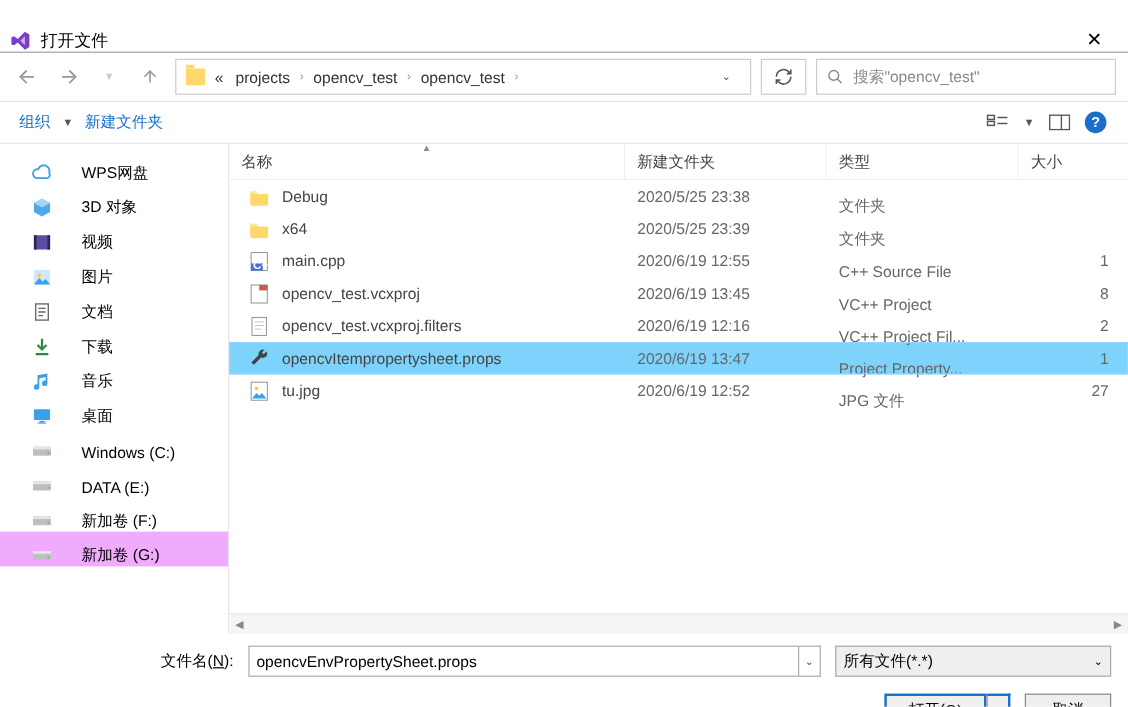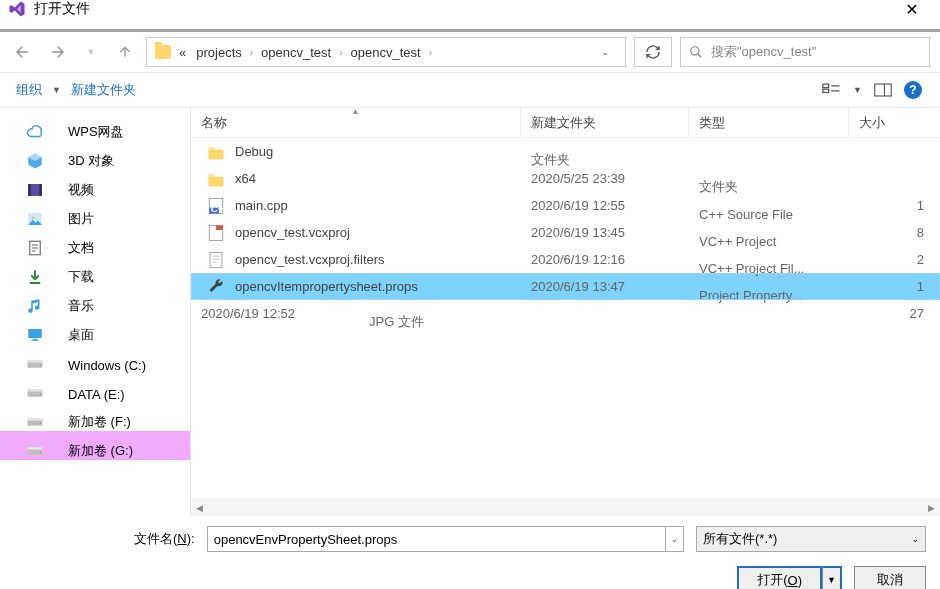--- a/index.html
+++ b/index.html
@@ -1,18 +1,18 @@
 <!DOCTYPE html>
 <html><head>
 <meta charset="utf-8">
 <style>
 * { box-sizing: border-box; margin: 0; padding: 0; font-family: "Microsoft YaHei", "Segoe UI", sans-serif; font-size: 13px; }
 body { background: #fff; width: 940px; height: 589px; overflow: hidden; }
 
-.titlebar { height: 32px; display: flex; align-items: flex-start; padding: 0 8px; border-bottom: 3px solid #a3a3a3; }
+.titlebar { height: 44px; display: flex; align-items: flex-end; padding: 0 8px; border-bottom: 1px solid #a3a3a3; }
 .titlebar .vs-icon { width: 18px; height: 18px; margin-right: 8px; }
 .titlebar .title { flex: 1; font-size: 14px; }
 .titlebar .close { width: 40px; text-align: center; font-size: 16px; cursor: pointer; }
 
 .navbar { height: 40px; display: flex; align-items: center; padding: 6px 10px; gap: 8px; }
 .navbtn { width: 26px; height: 26px; display: flex; align-items: center; justify-content: center; color: #999; }
 .navbtn svg { stroke: currentColor; }
 .addressbar { flex: 1; height: 30px; border: 1px solid #ccc; display: flex; align-items: center; padding: 0 8px; gap: 6px; position: relative; }
 .addressbar .folder-ico { width: 16px; height: 14px; background: #ffd86b; border-radius: 1px; position: relative; }
 .addressbar .folder-ico::before { content:""; position:absolute; top:-3px; left:0; width:7px; height:3px; background:#ffd86b; border-radius:1px 1px 0 0; }
@@ -283,20 +283,21 @@
         <div class="row">
     <div class="cell name">
             <span class="file-ico">
               <svg width="18" height="16" viewBox="0 0 24 20">
                 <path fill="#ffd86b" d="M2 4h7l2 3h11v11a2 2 0 0 1-2 2H4a2 2 0 0 1-2-2V4z"></path>
                 <path fill="#ffe6a0" d="M2 4h7l2 3H2V4z"></path>
               </svg>
             </span>
             <span>Debug</span>
           </div>
+    <div class="cell date">2020/5/25 23:38</div>
     <div class="cell type">文件夹</div>
     <div class="cell size"></div>
         </div>
         <div class="row">
     <div class="cell name">
             <span class="file-ico">
               <svg width="18" height="16" viewBox="0 0 24 20">
                 <path fill="#ffd86b" d="M2 4h7l2 3h11v11a2 2 0 0 1-2 2H4a2 2 0 0 1-2-2V4z"></path>
                 <path fill="#ffe6a0" d="M2 4h7l2 3H2V4z"></path>
               </svg>
@@ -357,20 +358,30 @@
                 <path d="M21 6a5 5 0 0 1-6.9 4.6L6 18.7 3.3 16 11.4 7.9A5 5 0 0 1 18 2l-3 3 2 2 3-3a5 5 0 0 1 1 2z"></path>
               </svg>
             </span>
             <span>opencvItempropertysheet.props</span>
           </div>
     <div class="cell date">2020/6/19 13:47</div>
     <div class="cell type">Project Property...</div>
     <div class="cell size">1</div>
         </div>
         <div class="row">
+    <div class="cell name">
+            <span class="file-ico">
+              <svg width="18" height="18" viewBox="0 0 24 24">
+                <rect x="3" y="2" width="18" height="20" fill="#fff" stroke="#888"></rect>
+                <circle cx="9" cy="9" r="2" fill="#f7c948"></circle>
+                <path d="M4 20l5-6 3 3 3-3 5 6H4z" fill="#3aa0e8"></path>
+              </svg>
+            </span>
+            <span>tu.jpg</span>
+          </div>
     <div class="cell date">2020/6/19 12:52</div>
     <div class="cell type">JPG 文件</div>
     <div class="cell size">27</div>
         </div>
       </div>
     <div class="hscroll">
       <div class="arrow">◀</div>
       <div class="track"></div>
       <div class="arrow">▶</div>
     </div>

